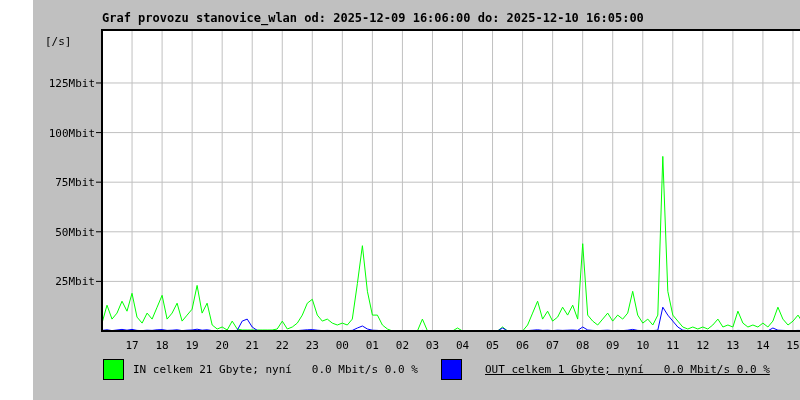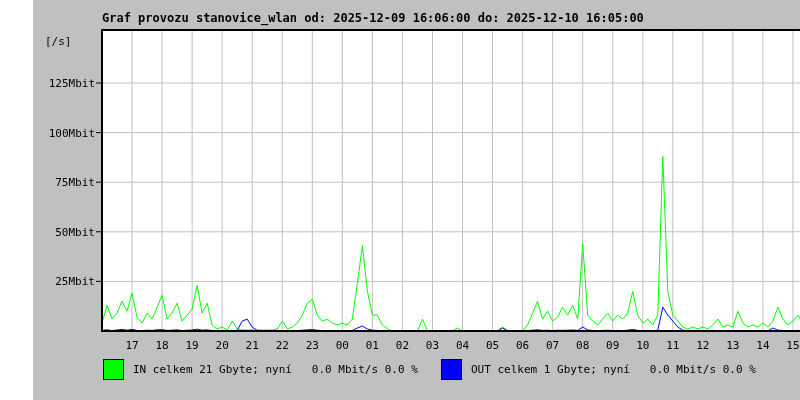--- a/index.html
+++ b/index.html
@@ -28,21 +28,21 @@
     position:absolute;width:19px;height:19px;
     border:1px solid #000;top:359px;
   }
   #in-swatch{left:70px;}
   #out-swatch{left:408px;}
   .legend-text{
     position:absolute;top:359px;height:21px;line-height:21px;
     font-size:11px;white-space:pre;text-align:right;
   }
   #in-label{left:100px;}
-  #out-label{left:438px;}
+  #out-label{left:452px;text-decoration:underline;}
   #availability{
     position:absolute;left:438px;top:381px;height:16px;line-height:16px;
     font-size:11px;white-space:pre;
   }
 </style>
 </head>
 <body>
 
 <div id="screen" style="background: rgb(192, 192, 192); margin-left: 33px;">
   <div id="graph-title">Graf provozu stanovice_wlan od: 2025-12-09 16:06:00 do: 2025-12-10 16:05:00</div>

